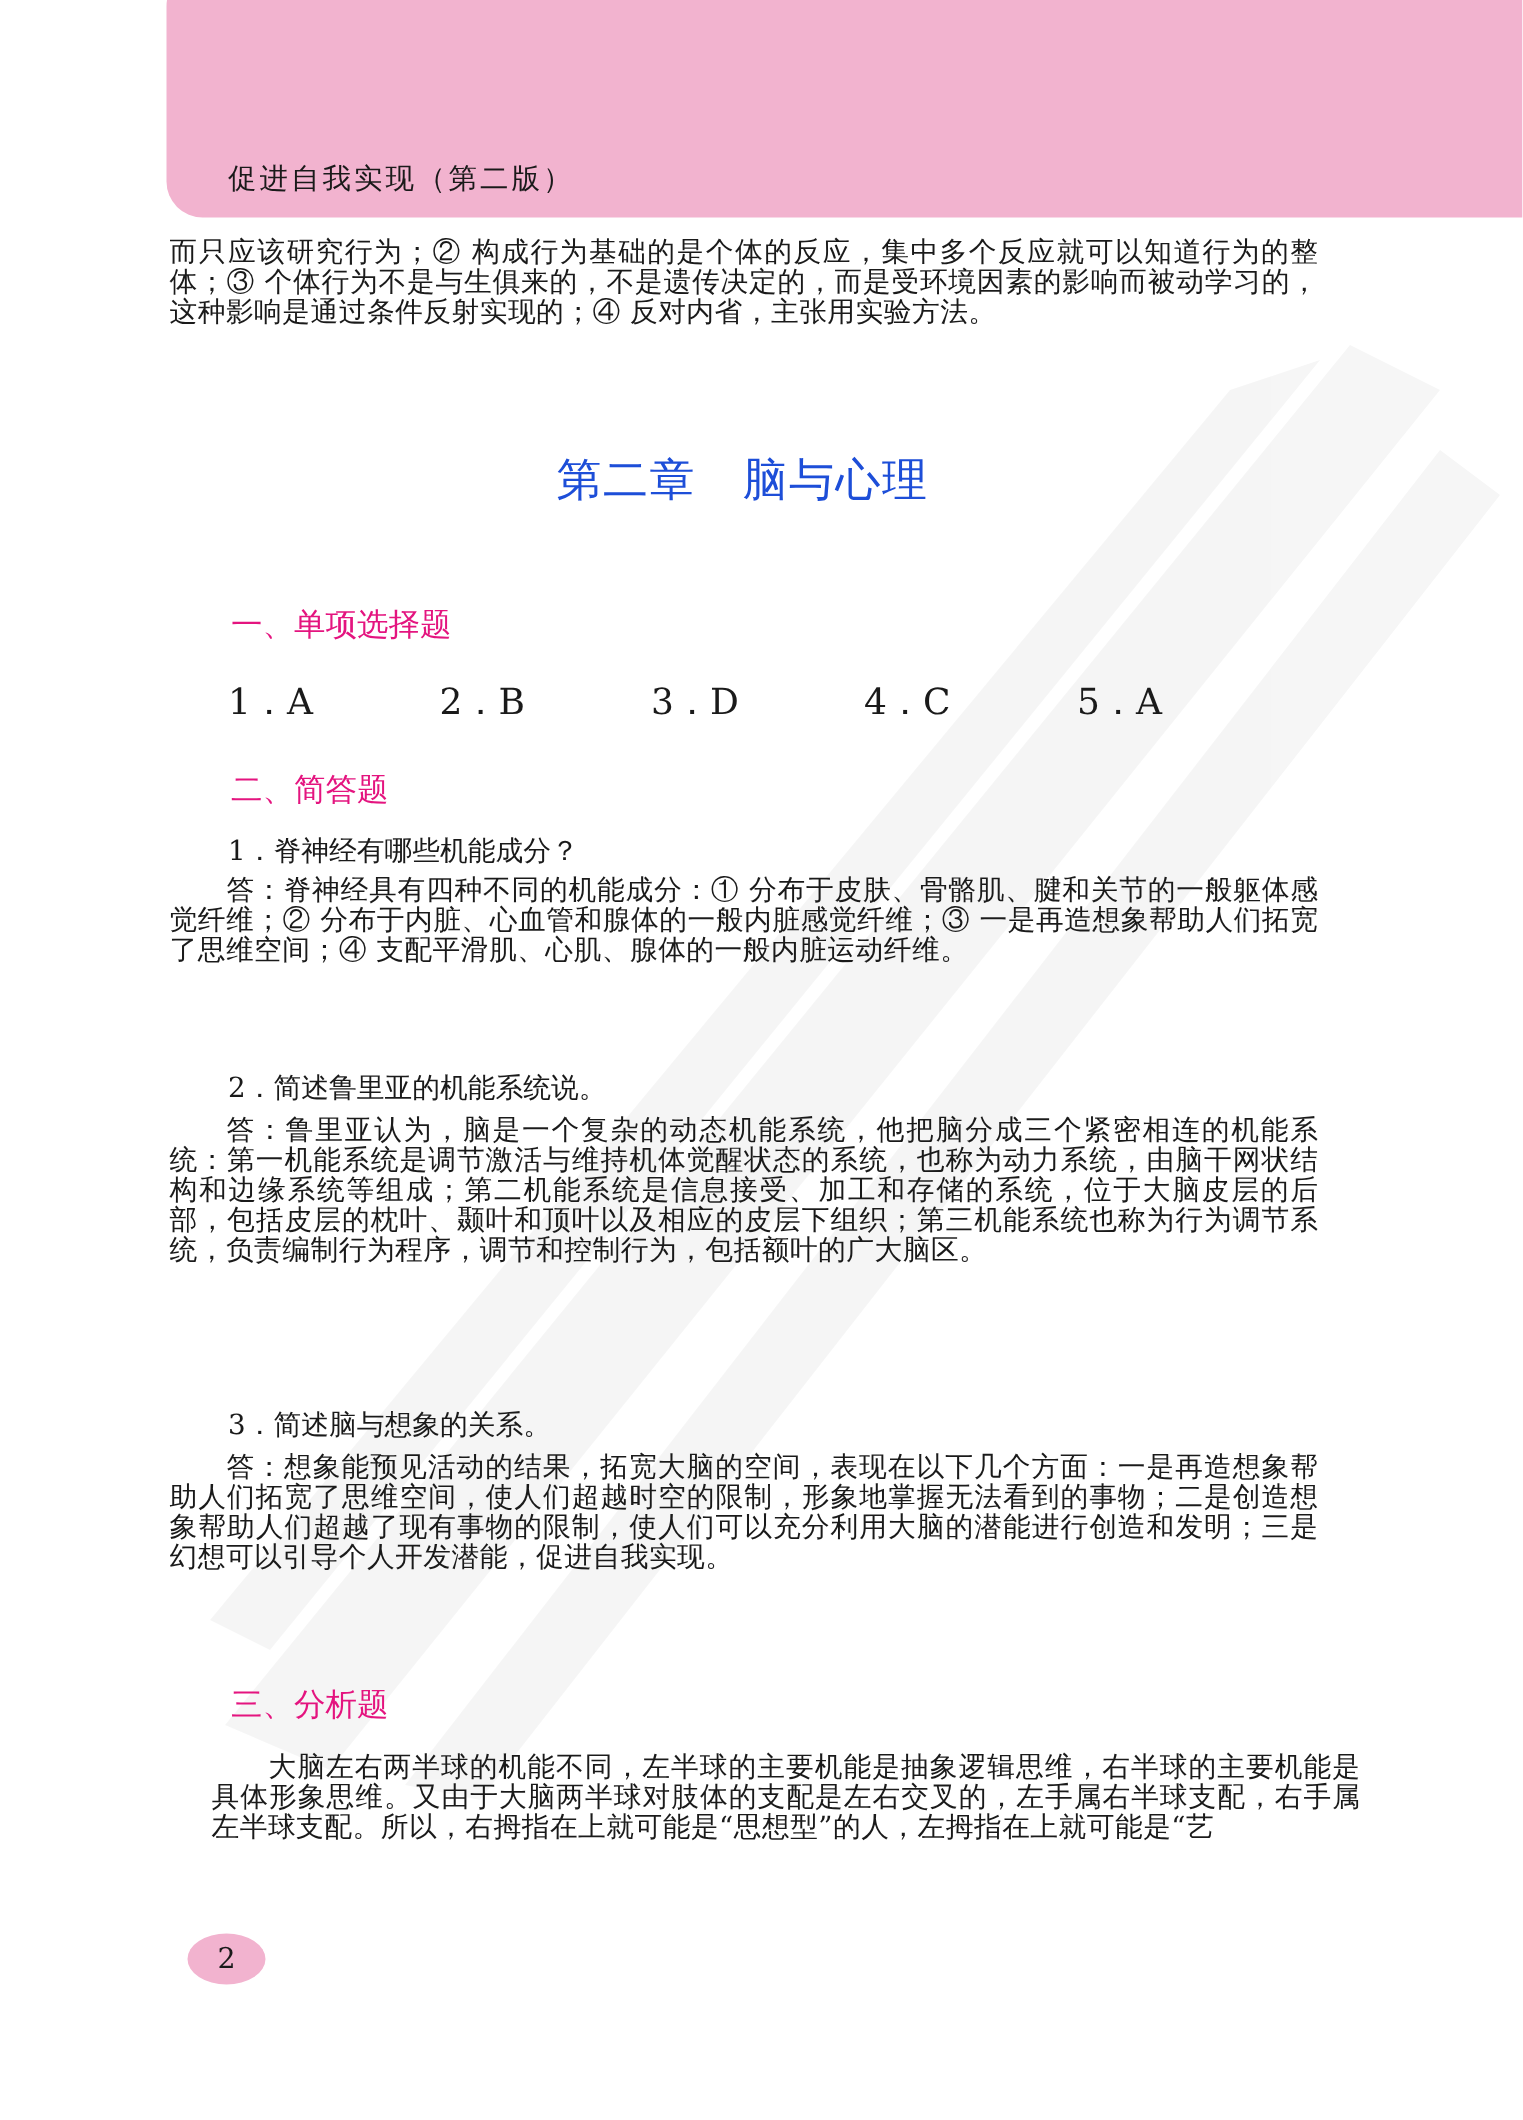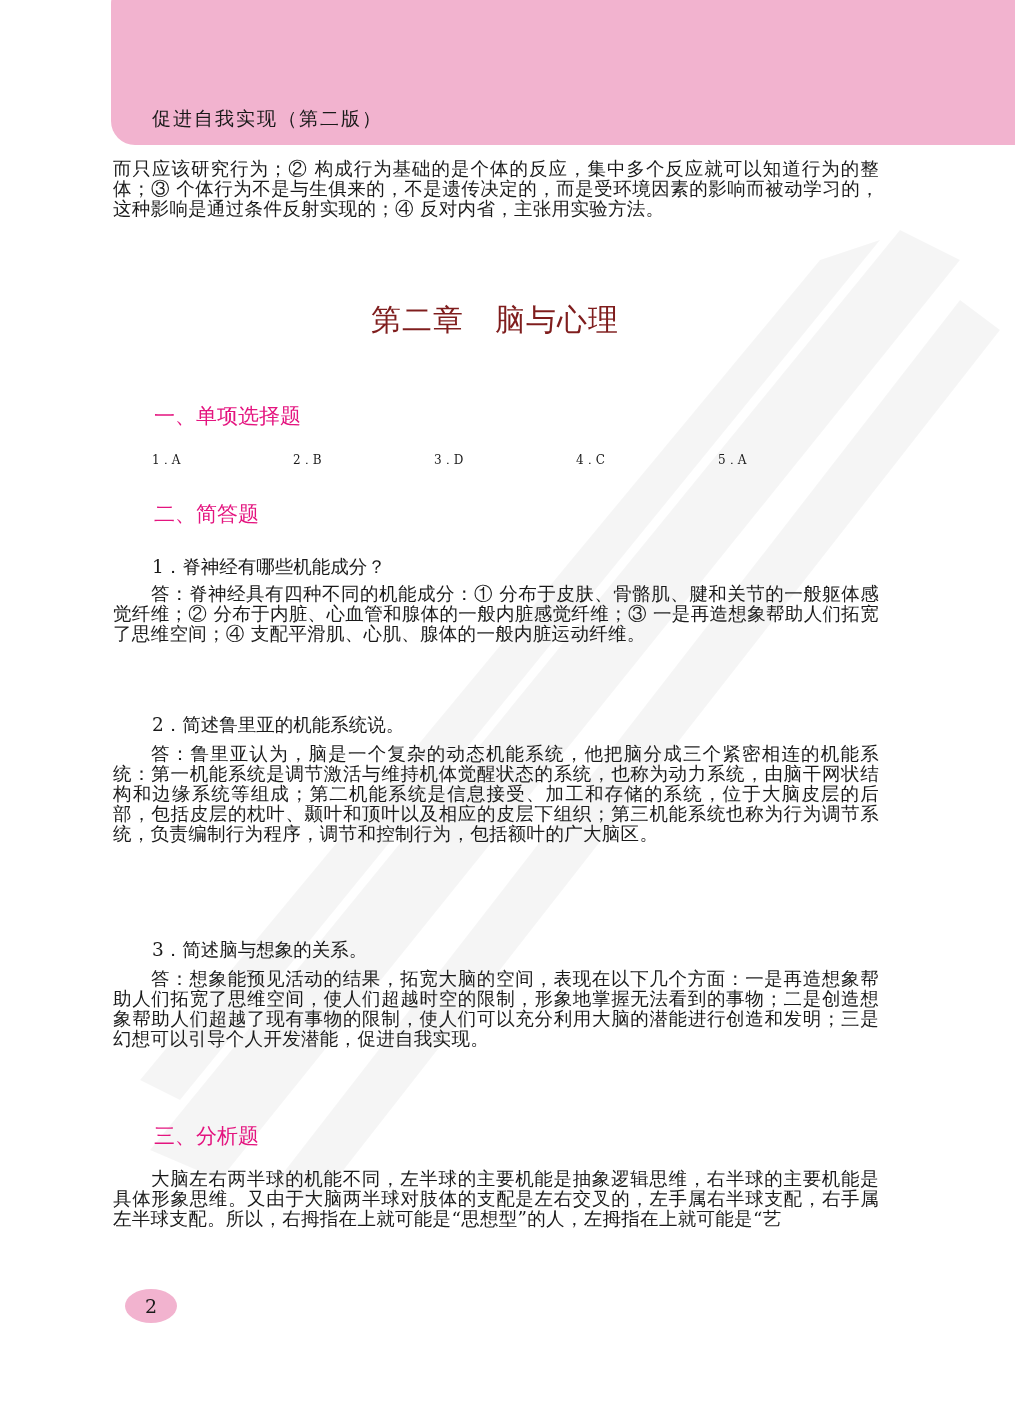--- a/index.html
+++ b/index.html
@@ -24,28 +24,28 @@
   }
   .para {
     position:absolute; left:113px; width:766px;
     font-size:18.5px; line-height:20px; text-align:justify;
     text-justify:inter-character; letter-spacing:0.3px;
   }
   .indent { text-indent:38px; }
   .chapter-title {
     position:absolute; left:0; width:990px; top:300px; text-align:center;
     font-family:"DejaVu Sans", "Liberation Sans", sans-serif;
-    font-size:30px; color:#7f1d1d; letter-spacing:1px;
+    font-size:30px; color:#1d4ed8; letter-spacing:1px;
   }
   .section-heading {
     position:absolute; left:154px;
     font-family:"DejaVu Sans", "Liberation Sans", sans-serif;
     font-size:21px; color:#e4147f;
   }
-  .answers { position:absolute; top:452px; left:0; width:886px; height:30px; font-size:12px; }
+  .answers { position:absolute; top:452px; left:0; width:886px; height:30px; font-size:24px; }
   .answer { position:absolute; top:0; }
   .q-title { position:absolute; left:152px; font-size:18.5px; }
   .page-num {
     position:absolute; left:125px; top:1289px; width:52px; height:34px;
     border-radius:50%; background:#f2b3cf;
     display:flex; align-items:center; justify-content:center;
     font-size:19px; color:#1a1a1a;
   }
 </style>
 </head>
@@ -69,30 +69,30 @@
 <div class="section-heading" style="top:402px;">一、单项选择题</div>
 
 <div class="answers">
   <span class="answer" style="left:152px;">1．A</span>
   <span class="answer" style="left:293px;">2．B</span>
   <span class="answer" style="left:434px;">3．D</span>
   <span class="answer" style="left:576px;">4．C</span>
   <span class="answer" style="left:718px;">5．A</span>
 </div>
 
-<div class="section-heading" style="top:500px;">二、简答题</div>
+<div class="section-heading" style="top:512px;">二、简答题</div>
 
 <div class="q-title" style="top:554px;">1．脊神经有哪些机能成分？</div>
 <div class="para indent" style="top:584px;">答：脊神经具有四种不同的机能成分：① 分布于皮肤、骨骼肌、腱和关节的一般躯体感觉纤维；② 分布于内脏、心血管和腺体的一般内脏感觉纤维；③ 一是再造想象帮助人们拓宽了思维空间；④ 支配平滑肌、心肌、腺体的一般内脏运动纤维。</div>
 
 <div class="q-title" style="top:712px;">2．简述鲁里亚的机能系统说。</div>
 <div class="para indent" style="top:744px;">答：鲁里亚认为，脑是一个复杂的动态机能系统，他把脑分成三个紧密相连的机能系统：第一机能系统是调节激活与维持机体觉醒状态的系统，也称为动力系统，由脑干网状结构和边缘系统等组成；第二机能系统是信息接受、加工和存储的系统，位于大脑皮层的后部，包括皮层的枕叶、颞叶和顶叶以及相应的皮层下组织；第三机能系统也称为行为调节系统，负责编制行为程序，调节和控制行为，包括额叶的广大脑区。</div>
 
 <div class="q-title" style="top:937px;">3．简述脑与想象的关系。</div>
 <div class="para indent" style="top:969px;">答：想象能预见活动的结果，拓宽大脑的空间，表现在以下几个方面：一是再造想象帮助人们拓宽了思维空间，使人们超越时空的限制，形象地掌握无法看到的事物；二是创造想象帮助人们超越了现有事物的限制，使人们可以充分利用大脑的潜能进行创造和发明；三是幻想可以引导个人开发潜能，促进自我实现。</div>
 
 <div class="section-heading" style="top:1122px;">三、分析题</div>
 
-<div class="para indent" style="top:1169px;">大脑左右两半球的机能不同，左半球的主要机能是抽象逻辑思维，右半球的主要机能是具体形象思维。又由于大脑两半球对肢体的支配是左右交叉的，左手属右半球支配，右手属左半球支配。所以，右拇指在上就可能是“思想型”的人，左拇指在上就可能是“艺</div>
+<div class="para indent" style="top:1169px;margin-left:28px;">大脑左右两半球的机能不同，左半球的主要机能是抽象逻辑思维，右半球的主要机能是具体形象思维。又由于大脑两半球对肢体的支配是左右交叉的，左手属右半球支配，右手属左半球支配。所以，右拇指在上就可能是“思想型”的人，左拇指在上就可能是“艺</div>
 
 <div class="page-num">
   <span>2</span>
 </div>
 
 </body></html>

